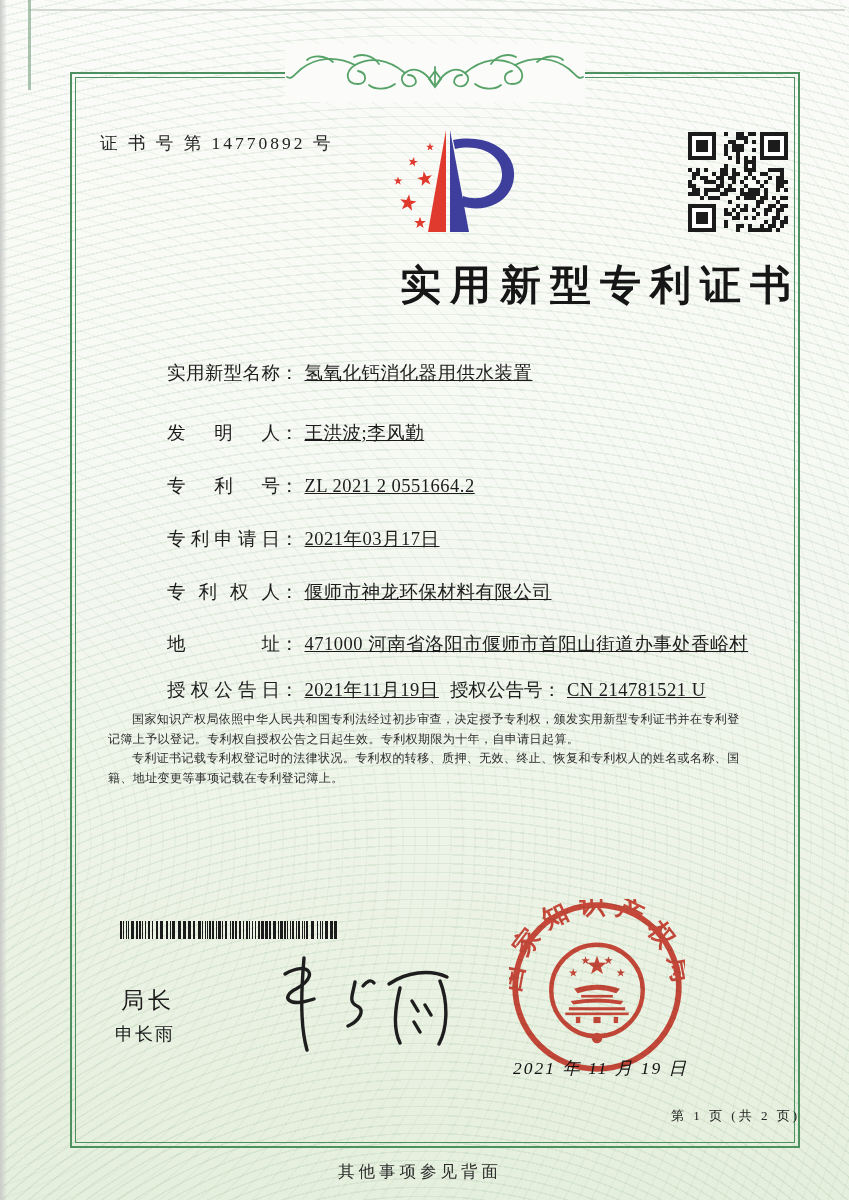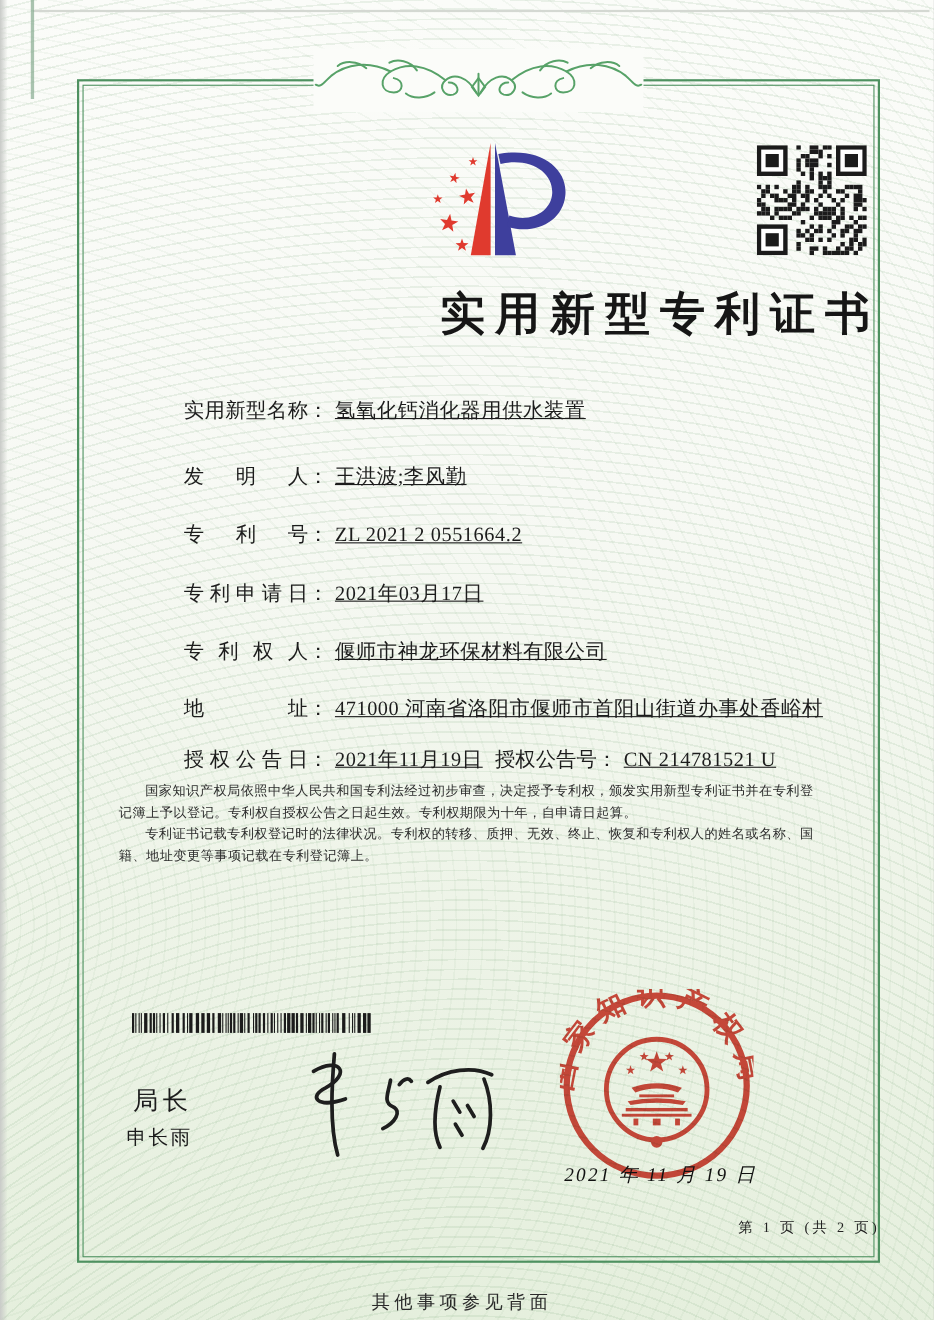--- a/index.html
+++ b/index.html
@@ -55,21 +55,21 @@
   .signer-name{position:absolute;left:115px;top:1022px;font-size:18px;letter-spacing:2px;}
   .signature{position:absolute;left:252px;top:948px;width:215px;height:108px;}
 
   .seal{position:absolute;left:509px;top:899px;width:176px;height:176px;opacity:.92;mix-blend-mode:multiply;}
   .seal-date{position:absolute;left:503px;top:1056px;width:195px;text-align:center;
     font-size:17.5px;letter-spacing:2px;color:#111;font-style:italic;}
 
   .page-num{position:absolute;left:70px;top:1107px;width:730px;text-align:right;
     font-size:13px;letter-spacing:3px;color:#222;}
   .back-note{position:absolute;left:70px;top:1161px;width:700px;text-align:center;
-    font-size:16.5px;letter-spacing:4px;color:#2a2a2a;margin-top:12px;}
+    font-size:16.5px;letter-spacing:4px;color:#2a2a2a;}
 </style>
 </head>
 <body>
 
 <div class="scan">
 
   <div class="edge-left"></div>
   <div class="edge-topline"></div>
   <div class="edge-backpage"></div>
 
@@ -86,20 +86,21 @@
           <path d="M252,18 C260,11 272,11 278,16"></path>
           <path d="M190,40 C198,46 210,46 216,41"></path>
         </g>
         <use href="#halfFl" transform="scale(-1,1) translate(-300,0)"></use>
         <path d="M150,23 L150,42"></path>
         <path d="M150,27 L144,35 L150,43 L156,35 Z"></path>
       </g>
     </svg>
   </div>
 
+  <div class="cert-no">证 书 号 第 14770892 号</div>
 
   <svg class="logo" viewBox="0 0 152 114">
     <defs>
       <polygon id="st" points="0,-10 2.35,-3.24 9.51,-3.09 3.8,1.24 5.88,8.09 0,4 -5.88,8.09 -3.8,1.24 -9.51,-3.09 -2.35,-3.24"></polygon>
     </defs>
     <polygon points="74,4 74,106 56,106" style="fill:var(--logo-red)"></polygon>
     <polygon points="78,4 97,106 78,106" style="fill:var(--logo-blue)"></polygon>
     <path d="M81,14 C119,7 144,27 142,51 C140,76 113,88 89,80 L91,70 C111,77 129,66 130,50 C131,31 111,17 83,23 Z" style="fill:var(--logo-blue)"></path>
     <g style="fill:var(--logo-red)">
       <use href="#st" transform="translate(58,21) scale(0.42)"></use>

